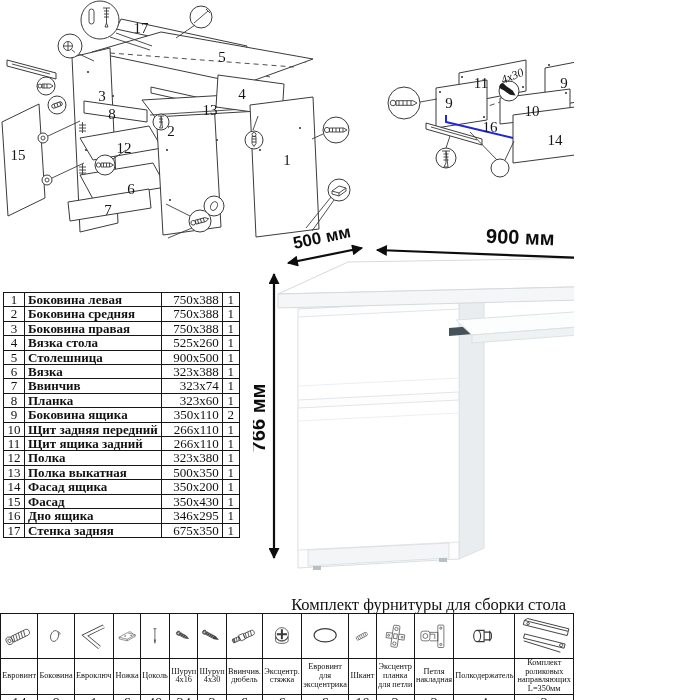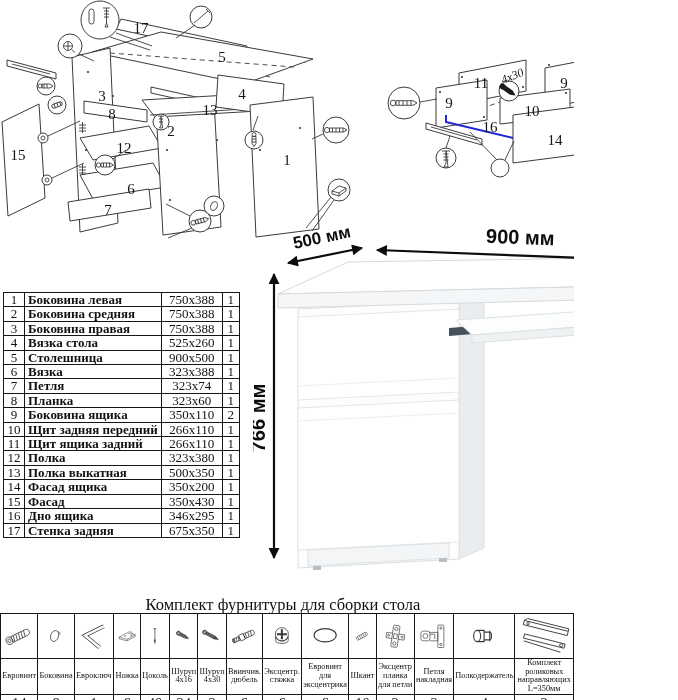--- a/index.html
+++ b/index.html
@@ -19,25 +19,25 @@
   
   .dim{font:bold 20px "Liberation Sans",sans-serif;fill:#0d0d0d;text-anchor:middle;}
   .dim-s{font-size:17px;}
 
   
   .parts-table{position:absolute;left:3px;top:292px;border-collapse:collapse;}
   .parts-table td{border:1.5px solid #161616;font-size:13px;line-height:13.4px;
                   padding:0 3px;height:13.4px;white-space:nowrap;}
   .parts-table .c-num{width:14px;text-align:center;}
   .parts-table .c-name{width:128px;text-align:left;font-weight:bold;}
-  .parts-table .c-size{width:54px;text-align:center;}
+  .parts-table .c-size{width:54px;text-align:right;}
   .parts-table .c-qty{width:10px;text-align:center;}
 
   
-  .hw-title{position:absolute;top:595px;left:0;width:566px;text-align:center;
+  .hw-title{position:absolute;top:595px;left:0;width:566px;text-align:right;
             font-size:16.5px;}
   .hw-table{position:absolute;left:0;top:613px;border-collapse:collapse;table-layout:fixed;}
   .hw-table td{border:1.4px solid #161616;text-align:center;vertical-align:middle;
                overflow:hidden;}
   .hw-table .r-icon td{height:42px;padding:1px;}
   .hw-table .r-icon svg{display:block;width:100%;height:40px;}
   .hw-table .r-name td{font-size:8.3px;line-height:1.05;height:17px;padding:0 1px;}
   .hw-table .r-qty td{font-size:14.5px;height:15px;padding:0;}
 </style>
 </head>
@@ -289,21 +289,21 @@
           <td class="c-qty">1</td>
         </tr>
         <tr>
           <td class="c-num">6</td>
           <td class="c-name">Вязка</td>
           <td class="c-size">323x388</td>
           <td class="c-qty">1</td>
         </tr>
         <tr>
           <td class="c-num">7</td>
-          <td class="c-name">Петля</td>
+          <td class="c-name">Ввинчив</td>
           <td class="c-size">323x74</td>
           <td class="c-qty">1</td>
         </tr>
         <tr>
           <td class="c-num">8</td>
           <td class="c-name">Планка</td>
           <td class="c-size">323x60</td>
           <td class="c-qty">1</td>
         </tr>
         <tr>

